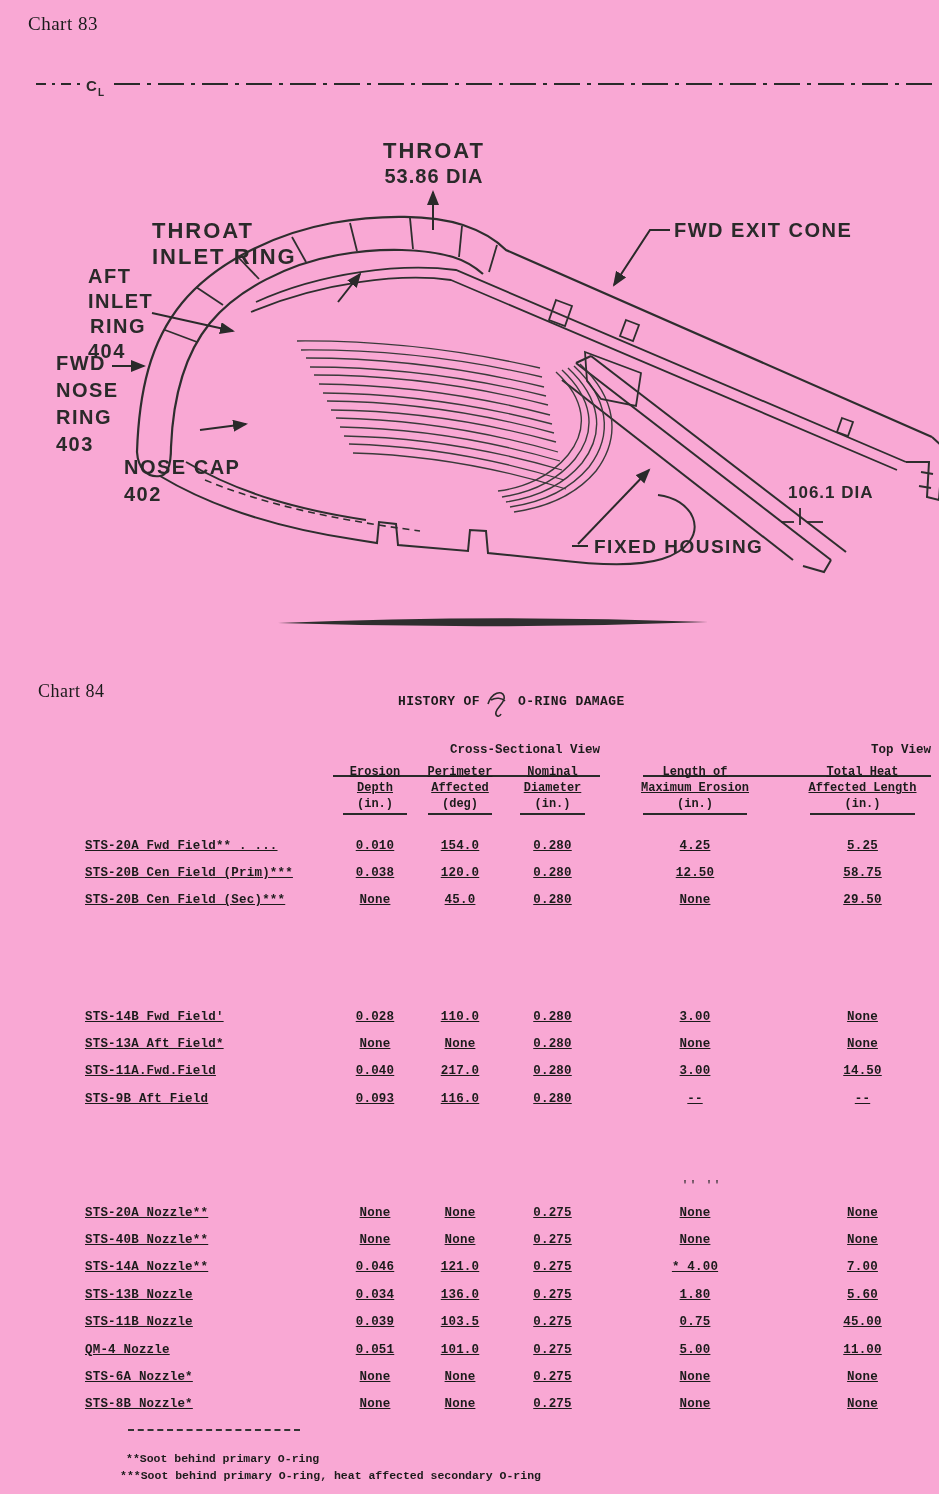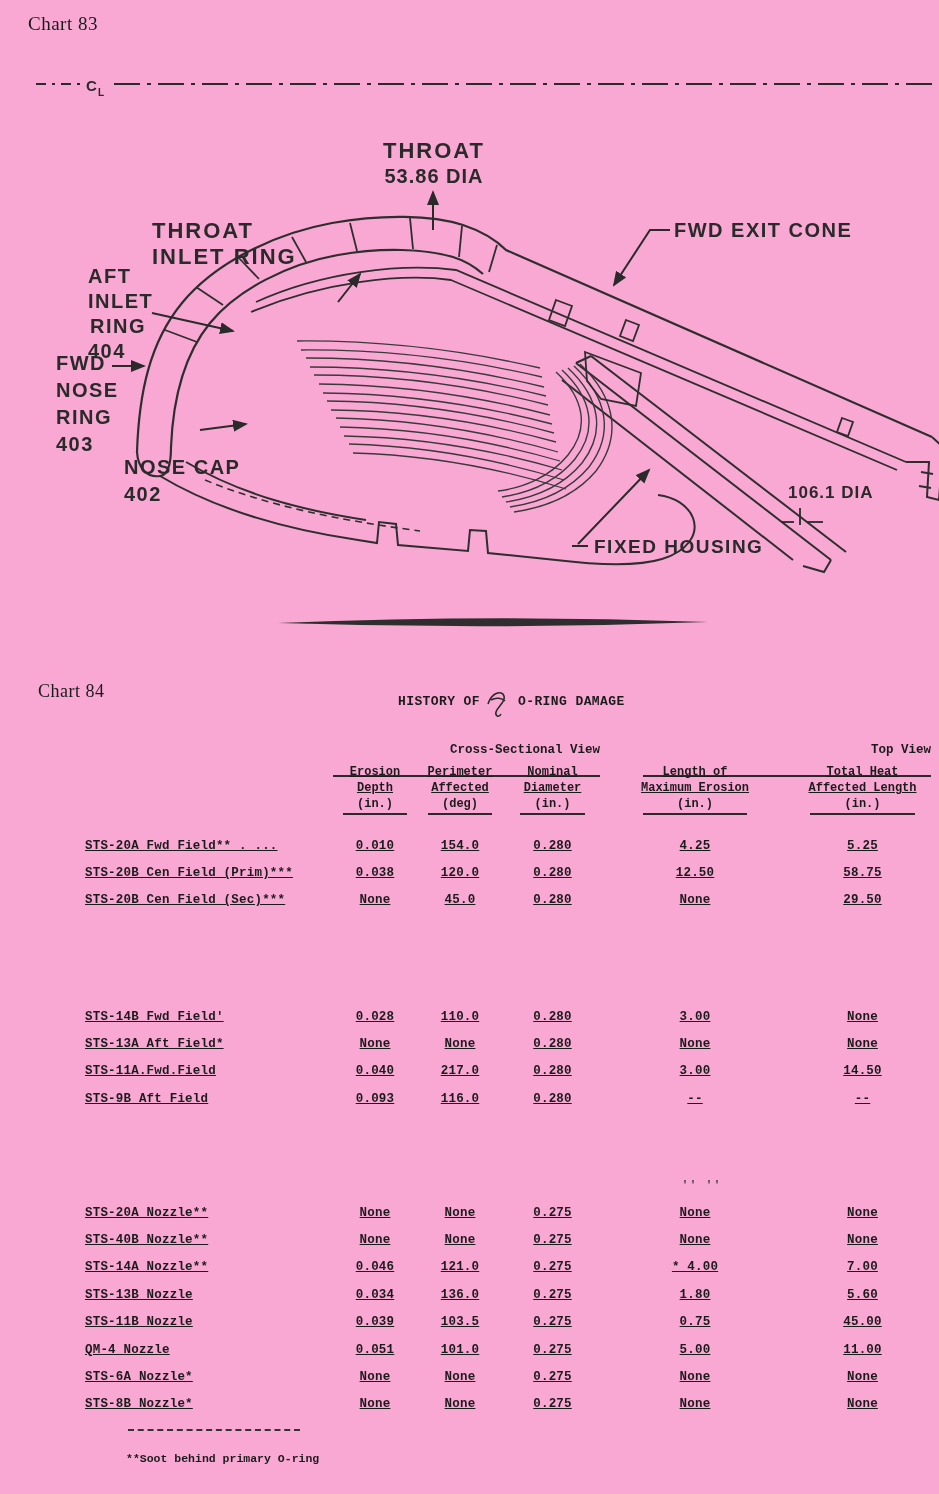--- a/index.html
+++ b/index.html
@@ -336,14 +336,15 @@
       <div class="td">None</div>
       <div class="td">None</div>
       <div class="td">0.275</div>
       <div class="td">None</div>
       <div class="td">None</div>
     </div>
   </div>
 
   <div class="abs dashline" style="left:128px;top:1429px;width:172px;"></div>
   <div class="abs mono foot" style="left:126px;top:1450px;">**Soot behind primary O-ring</div>
+  <div class="abs mono foot" style="left:120px;top:1467px;">***Soot behind primary O-ring, heat affected secondary O-ring</div>
 
 </div>
 
 </body></html>

